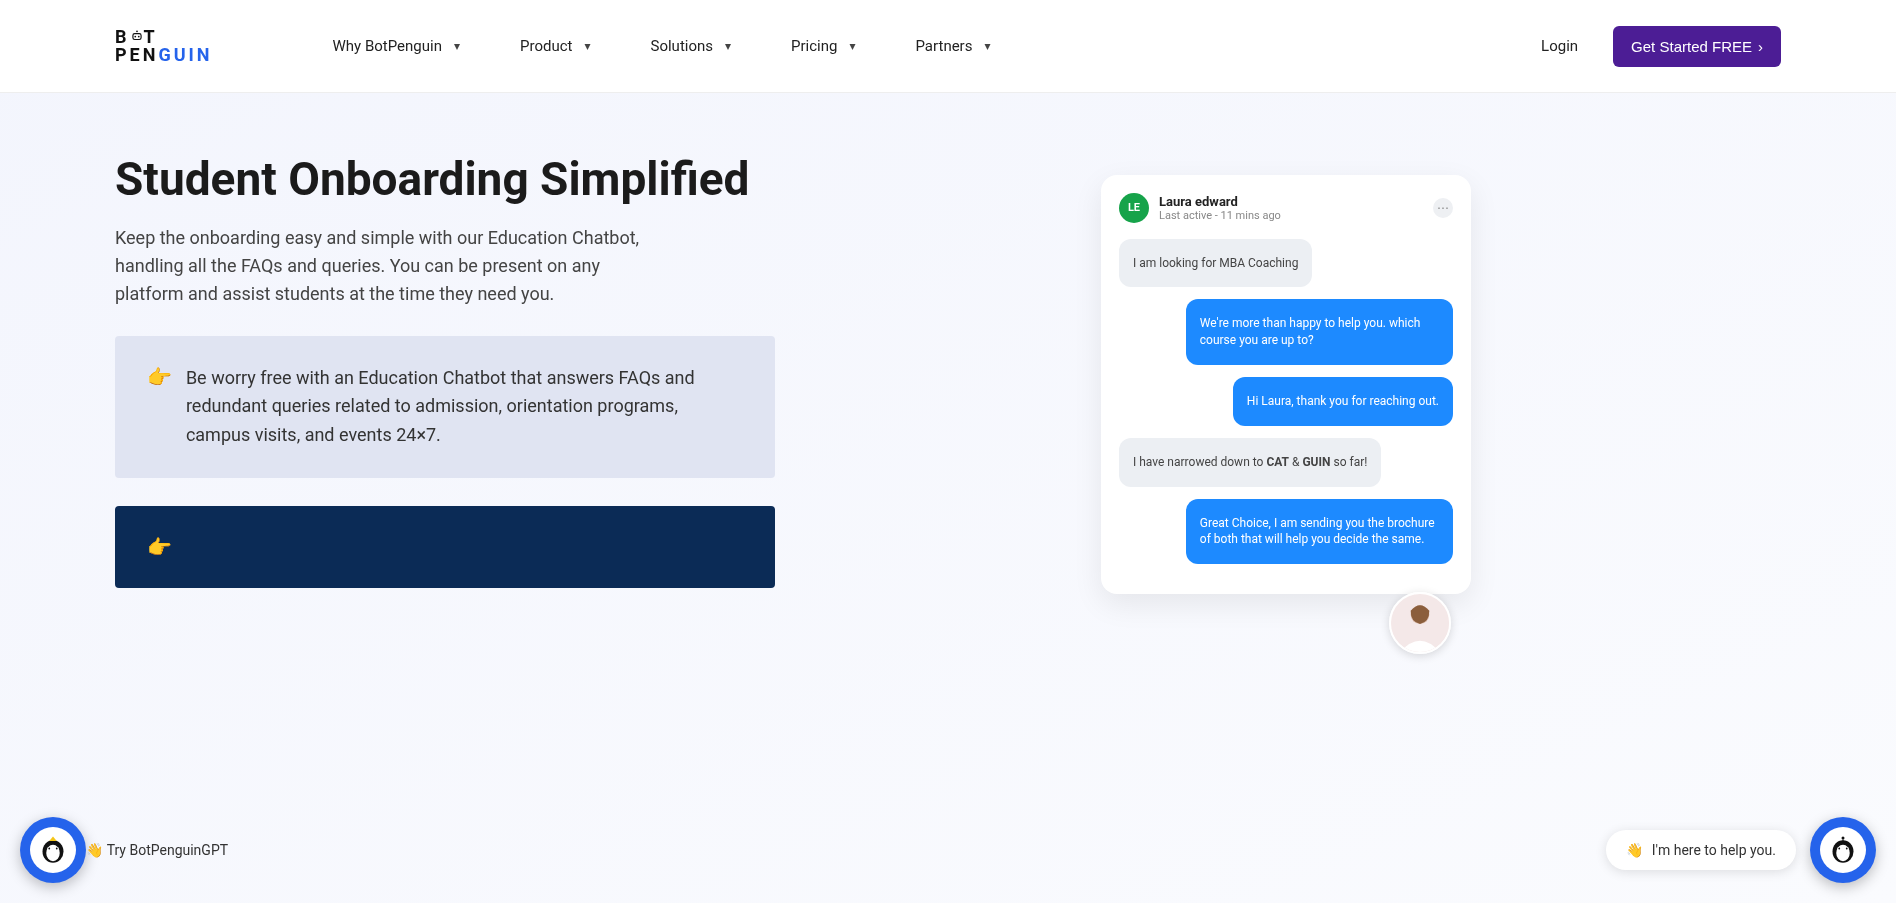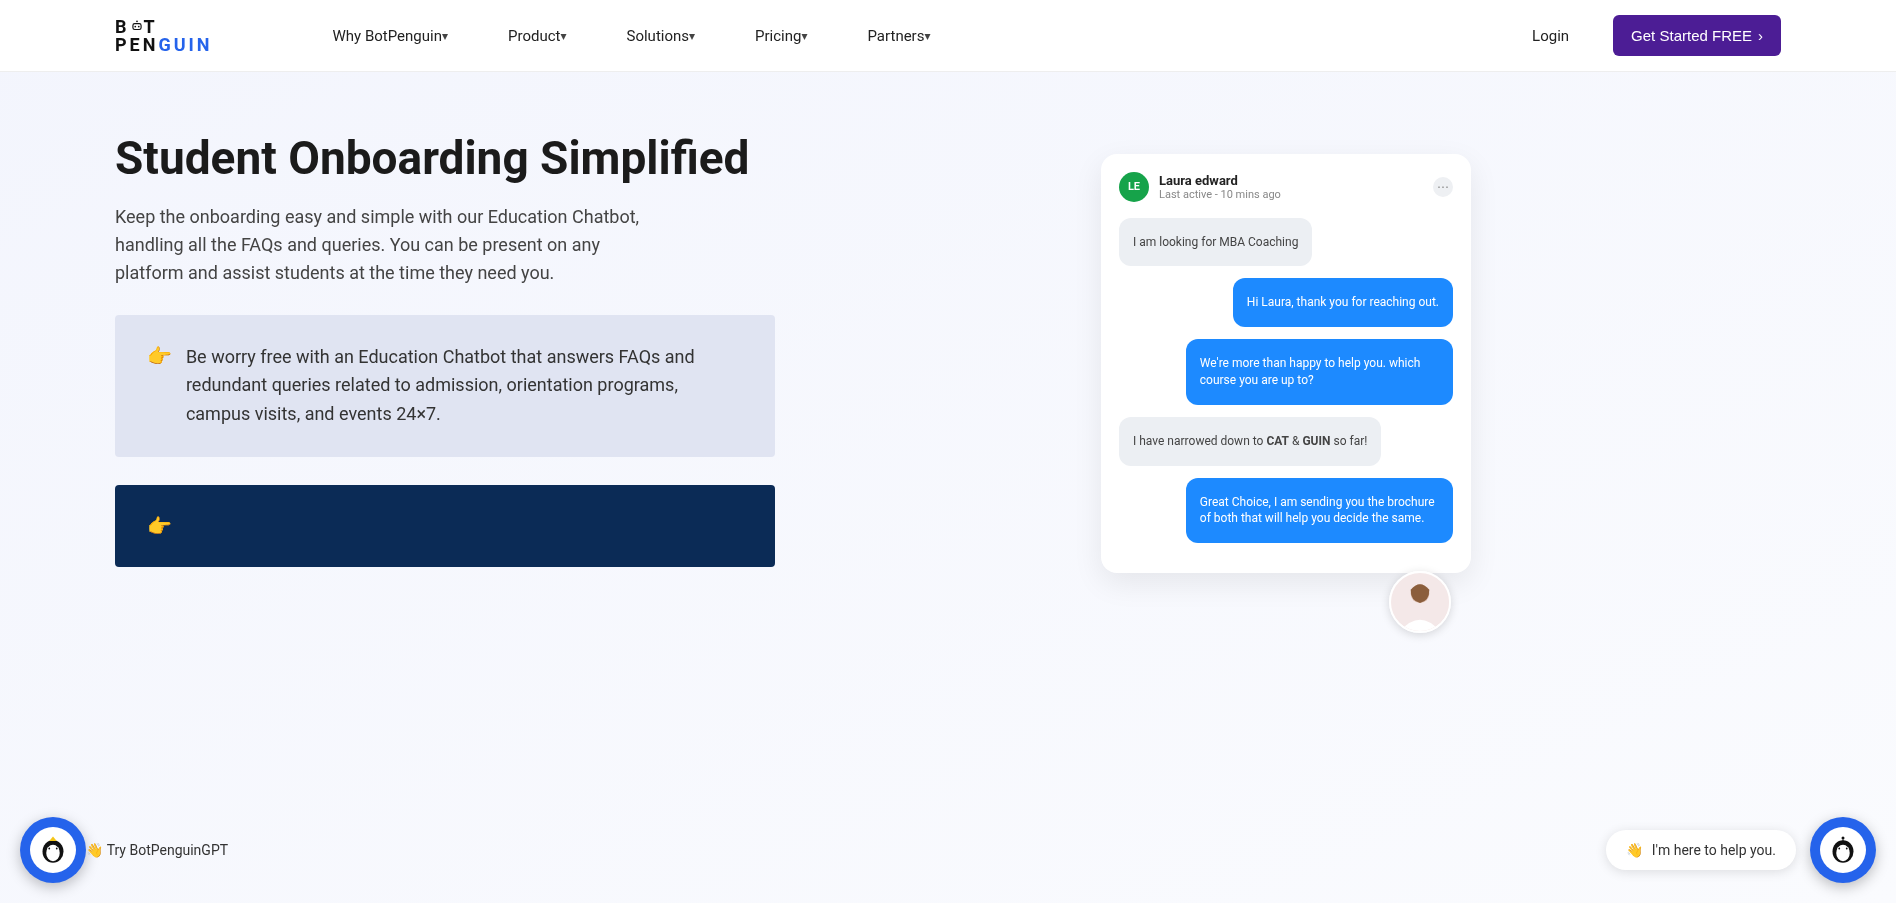--- a/index.html
+++ b/index.html
@@ -7,21 +7,21 @@
     font-family: -apple-system, BlinkMacSystemFont, "Segoe UI", Roboto, Helvetica, Arial, sans-serif;
     background: linear-gradient(to bottom right, #f3f5fd, #fafbfe);
     min-height: 100vh;
     width: 100%;
     overflow-x: hidden;
   }
 
   
   .header {
     background: #ffffff;
-    height: 72px;
+    height: 93px;
     display: flex;
     align-items: center;
     padding: 0 115px;
     border-bottom: 1px solid #eee;
   }
   .logo {
     display: flex;
     flex-direction: column;
     line-height: 1;
     font-weight: 700;
@@ -37,29 +37,29 @@
     display: flex;
     gap: 60px;
     margin-left: 120px;
     flex: 1;
   }
   .nav-item {
     color: #222;
     font-size: 15px;
     display: flex;
     align-items: center;
-    gap: 0;
+    gap: 12px;
     cursor: pointer;
   }
   .chev { font-size: 12px; color: #444; }
 
   .right-header {
     display: flex;
     align-items: center;
-    gap: 44px;
+    gap: 35px;
   }
   .login {
     color: #222;
     font-size: 15px;
     cursor: pointer;
   }
   .cta-btn {
     background: #4c1d95;
     color: #fff;
     border: none;
@@ -280,28 +280,28 @@
       <span class="emoji">👉</span>
     </div>
   </div>
 
   <div class="right">
     <div class="chat-card">
       <div class="chat-head">
         <div class="avatar-circle">LE</div>
         <div>
           <div class="chat-name">Laura edward</div>
-          <div class="chat-status">Last active - 10 mins ago</div>
+          <div class="chat-status">Last active - 11 mins ago</div>
         </div>
         <div class="chat-menu">⋯</div>
       </div>
       <div class="chat-body">
         <div class="bubble gray">I am looking for MBA Coaching</div>
+        <div class="bubble blue">We're more than happy to help you. which course you are up to?</div>
         <div class="bubble blue">Hi Laura, thank you for reaching out.</div>
-        <div class="bubble blue">We're more than happy to help you. which course you are up to?</div>
         <div class="bubble gray">
           <span>I have narrowed down to </span><b>CAT</b><span> &amp; </span><b>GUIN</b><span> so far!</span>
         </div>
         <div class="bubble blue">Great Choice, I am sending you the brochure of both that will help you decide the same.</div>
       </div>
       <div class="profile-photo">
         <svg viewBox="0 0 62 62">
           <circle cx="31" cy="31" r="31" fill="#f4e8e8"></circle>
           <circle cx="31" cy="22" r="10" fill="#d8b8a8"></circle>
           <path d="M10 62 Q31 38 52 62 Z" fill="#ffffff"></path>

